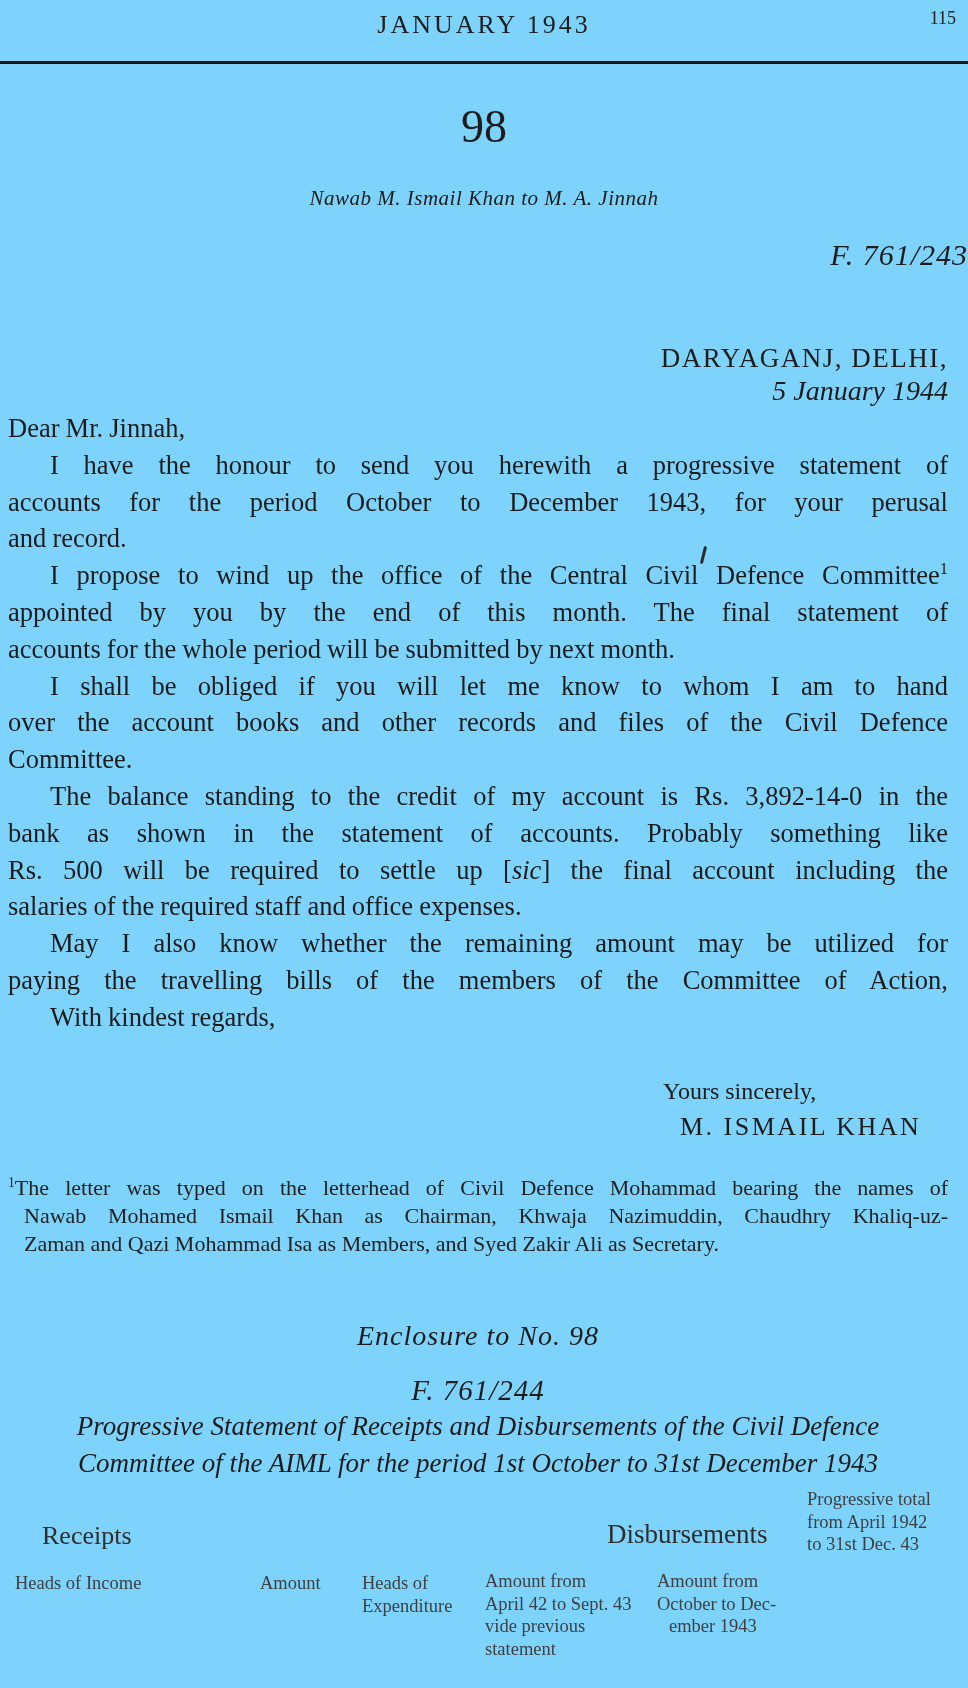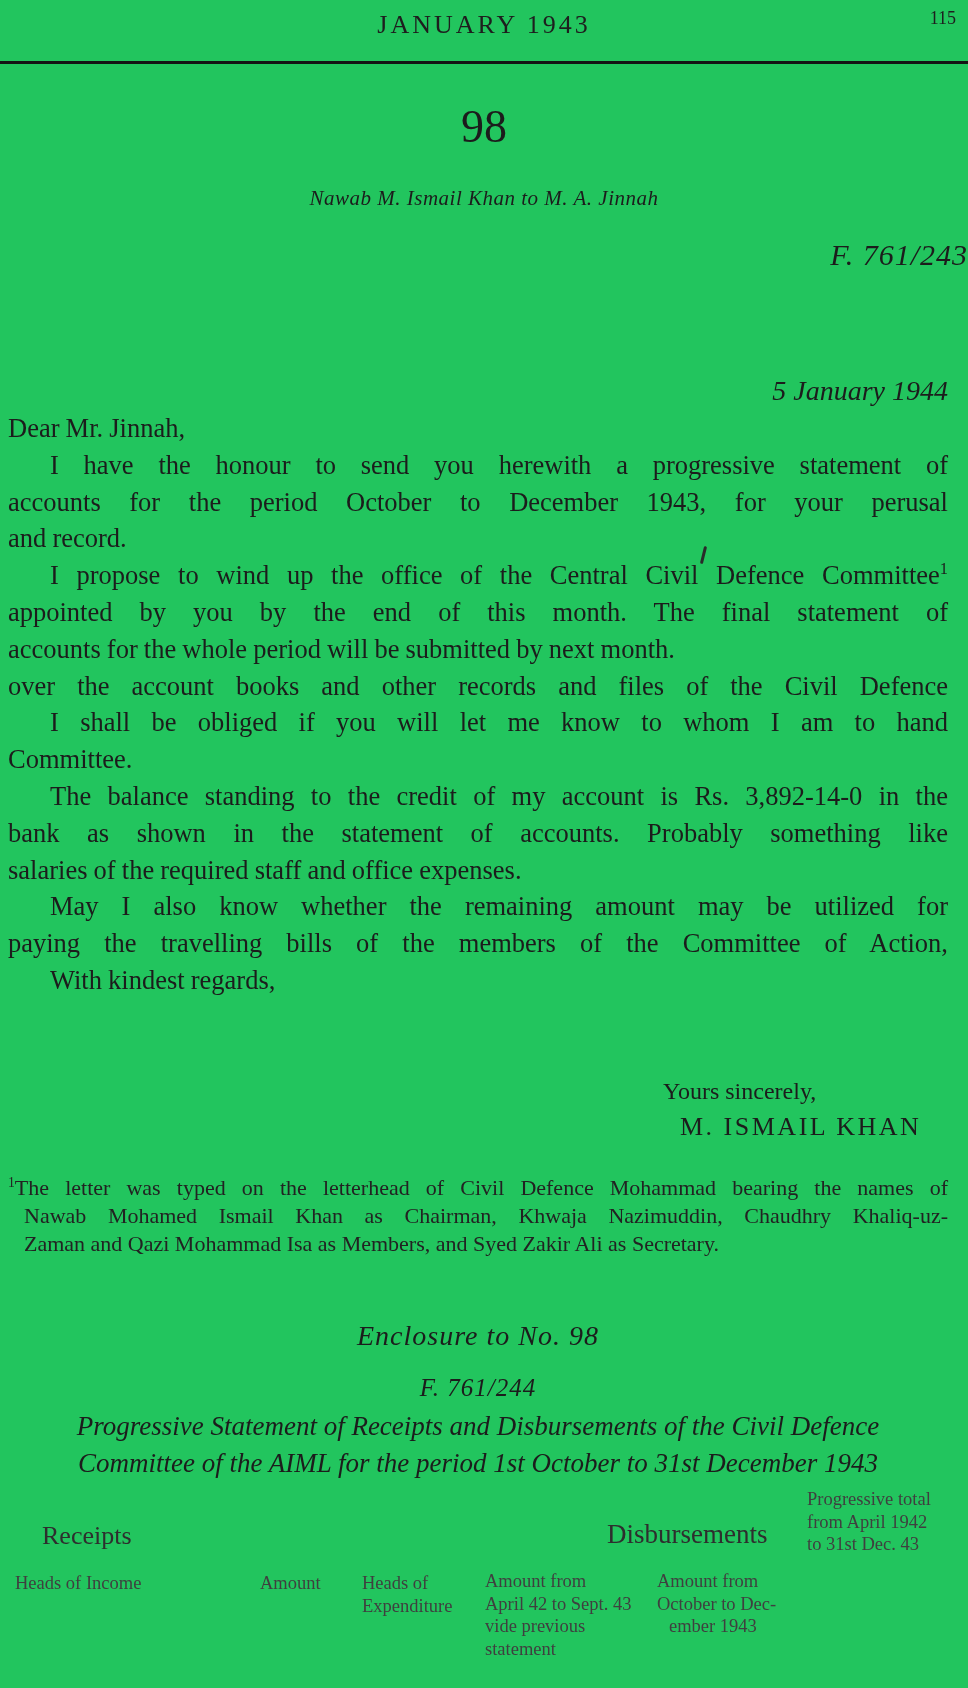--- a/index.html
+++ b/index.html
@@ -1,20 +1,20 @@
 <!DOCTYPE html>
 <html><head>
 <meta charset="utf-8">
 <style>
   html,body{margin:0;padding:0;background:#e8e8e8;}
   .page{
     position:relative;
     width:968px;height:1688px;
     margin:0 auto;
-    background:#22c55e;
+    background:#7dd3fc;
     font-family:"Liberation Serif", serif;
     color:#1c1c1c;
     overflow:hidden;
   }
   
   .running-center{position:absolute;top:10px;left:0;width:100%;text-align:center;
     font-size:26px;letter-spacing:3px;color:#1e1e1e;}
   .running-page{position:absolute;top:8px;right:12px;font-size:18px;color:#1e1e1e;}
   .rule{position:absolute;top:61px;left:0;width:968px;height:3px;background:#141414;}
 
@@ -48,21 +48,21 @@
   
   .footnote{position:absolute;top:1174px;left:8px;width:940px;
     font-size:22px;line-height:28.2px;color:#222;}
   .fl{height:28.2px;}
   .hang{padding-left:16px;}
 
   
   .enc-heading{position:absolute;top:1320px;left:8px;width:940px;text-align:center;
     font-style:italic;font-size:28px;letter-spacing:1px;}
   .enc-file{position:absolute;top:1374px;left:8px;width:940px;text-align:center;
-    font-style:italic;font-size:25px;letter-spacing:1px;}
+    font-style:italic;font-size:29px;letter-spacing:1px;}
   .enc-title{position:absolute;top:1408px;left:8px;width:940px;text-align:center;
     font-style:italic;font-size:27px;line-height:37px;}
 
   
   .stmt-receipts{position:absolute;top:1521px;left:42px;font-size:26px;color:#2e2e2e;}
   .stmt-disb{position:absolute;top:1519px;left:607px;font-size:27px;color:#2e2e2e;}
   .col{position:absolute;font-size:18.5px;line-height:22.5px;color:#3f3f3f;}
   .col1{left:15px;top:1572px;}
   .col2{left:260px;top:1572px;}
   .col3{left:362px;top:1572px;}
@@ -77,35 +77,37 @@
 <div class="page">
 
   <div class="running-center">JANUARY 1943</div>
   <div class="running-page">115</div>
   <div class="rule"></div>
 
   <div class="doc-num">98</div>
   <div class="doc-title">Nawab M. Ismail Khan to M. A. Jinnah</div>
   <div class="doc-file">F. 761/243</div>
 
+  <div class="place">DARYAGANJ, DELHI,</div>
   <div class="date">5 January 1944</div>
 
   <div class="body-block">
     <div class="bline"><span>Dear Mr. Jinnah,</span></div>
     <div class="bline j in"><span>I have the honour to send you herewith a progressive statement of</span></div>
     <div class="bline j"><span>accounts for the period October to December 1943, for your perusal</span></div>
     <div class="bline"><span>and record.</span></div>
     <div class="bline j in"><span>I propose to wind up the office of the Central Civil Defence Committee</span><sup>1</sup></div>
     <div class="bline j"><span>appointed by you by the end of this month. The final statement of</span></div>
     <div class="bline"><span>accounts for the whole period will be submitted by next month.</span></div>
+    <div class="bline j in"><span>I shall be obliged if you will let me know to whom I am to hand</span></div>
     <div class="bline j"><span>over the account books and other records and files of the Civil Defence</span></div>
-    <div class="bline j in"><span>I shall be obliged if you will let me know to whom I am to hand</span></div>
     <div class="bline"><span>Committee.</span></div>
     <div class="bline j in"><span>The balance standing to the credit of my account is Rs. 3,892-14-0 in the</span></div>
     <div class="bline j"><span>bank as shown in the statement of accounts. Probably something like</span></div>
+    <div class="bline j"><span>Rs. 500 will be required to settle up [</span><span class="sic">sic</span><span>] the final account including the</span></div>
     <div class="bline"><span>salaries of the required staff and office expenses.</span></div>
     <div class="bline j in"><span>May I also know whether the remaining amount may be utilized for</span></div>
     <div class="bline j"><span>paying the travelling bills of the members of the Committee of Action,</span></div>
     <div class="bline in"><span>With kindest regards,</span></div>
   </div>
 
   <div class="artifact"></div>
 
   <div class="signoff">Yours sincerely,</div>
   <div class="signature">M. ISMAIL KHAN</div>

